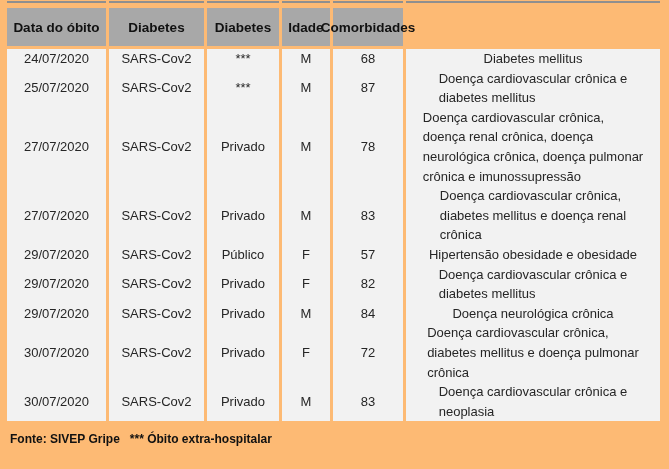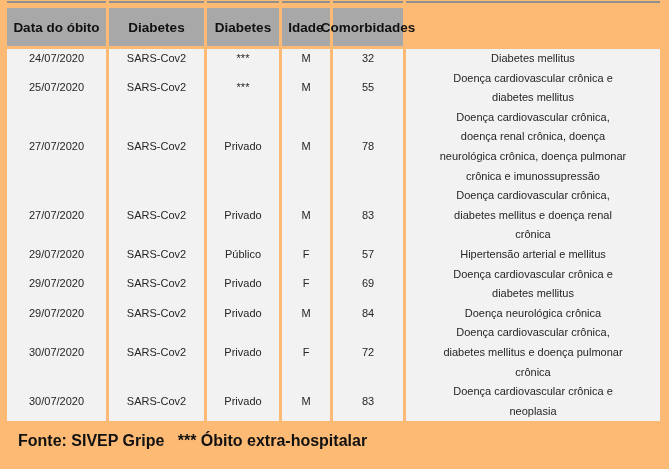--- a/index.html
+++ b/index.html
@@ -33,30 +33,30 @@
     justify-content: center;
     font-weight: bold;
     font-size: 13.5px;
     color: #111111;
   }
   .body-grid .cell {
     background: #f2f2f2;
     display: flex;
     align-items: center;
     justify-content: center;
-    font-size: 11px;
+    font-size: 13px;
     line-height: 19.6px;
     color: #262626;
-    text-align: center;
+    text-align: left;
   }
   .cell.comorb { white-space: pre-line; }
   .footer {
-    margin: 11px 0 0 11px;
+    margin: 11px 0 0 3px;
     font-weight: bold;
-    font-size: 16px;
+    font-size: 12px;
     color: #111111;
     white-space: pre;
   }
 </style>
 </head>
 <body>
 
 <div class="page">
   <div class="tablewrap">
 
@@ -75,28 +75,28 @@
       <div class="header-cell">Diabetes</div>
       <div class="header-cell">Idade</div>
       <div class="header-cell">Comorbidades</div>
     </div>
 
     <div class="grid6 body-grid">
       <div class="cell">24/07/2020</div>
       <div class="cell">SARS-Cov2</div>
       <div class="cell">***</div>
       <div class="cell">M</div>
-      <div class="cell">32</div>
+      <div class="cell">68</div>
       <div class="cell comorb">Diabetes mellitus</div>
 
       <div class="cell">25/07/2020</div>
       <div class="cell">SARS-Cov2</div>
       <div class="cell">***</div>
       <div class="cell">M</div>
-      <div class="cell">55</div>
+      <div class="cell">87</div>
       <div class="cell comorb">Doença cardiovascular crônica e
 diabetes mellitus</div>
 
       <div class="cell">27/07/2020</div>
       <div class="cell">SARS-Cov2</div>
       <div class="cell">Privado</div>
       <div class="cell">M</div>
       <div class="cell">78</div>
       <div class="cell comorb">Doença cardiovascular crônica,
 doença renal crônica, doença
@@ -110,27 +110,27 @@
       <div class="cell">83</div>
       <div class="cell comorb">Doença cardiovascular crônica,
 diabetes mellitus e doença renal
 crônica</div>
 
       <div class="cell">29/07/2020</div>
       <div class="cell">SARS-Cov2</div>
       <div class="cell">Público</div>
       <div class="cell">F</div>
       <div class="cell">57</div>
-      <div class="cell comorb">Hipertensão arterial e mellitus</div>
+      <div class="cell comorb">Hipertensão obesidade e obesidade</div>
 
       <div class="cell">29/07/2020</div>
       <div class="cell">SARS-Cov2</div>
       <div class="cell">Privado</div>
       <div class="cell">F</div>
-      <div class="cell">69</div>
+      <div class="cell">82</div>
       <div class="cell comorb">Doença cardiovascular crônica e
 diabetes mellitus</div>
 
       <div class="cell">29/07/2020</div>
       <div class="cell">SARS-Cov2</div>
       <div class="cell">Privado</div>
       <div class="cell">M</div>
       <div class="cell">84</div>
       <div class="cell comorb">Doença neurológica crônica</div>
 

